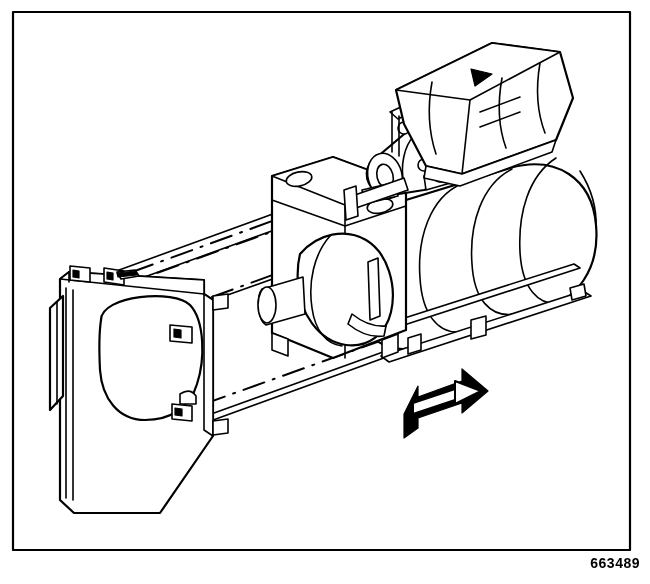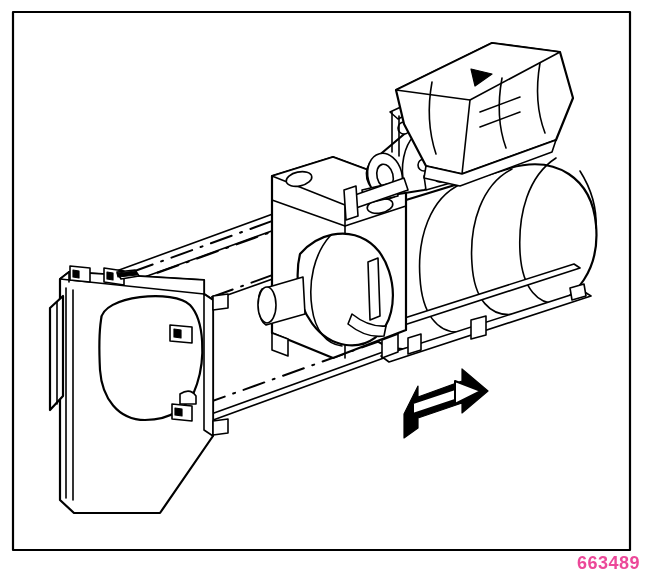--- a/index.html
+++ b/index.html
@@ -27,24 +27,24 @@
     top: 0;
     width: 650px;
     height: 584px;
     display: block;
   }
   .fig-number {
     position: absolute;
     right: 10px;
     top: 552px;
     font-family: "Liberation Sans", sans-serif;
-    font-size: 18px;
+    font-size: 14px;
     font-weight: bold;
     letter-spacing: 0.5px;
-    color: #ec4899;
+    color: #000000;
     line-height: 22px;
     white-space: nowrap;
   }
 </style>
 </head>
 <body>
 
 <div id="figure-root">
 
   <svg id="figure-svg" viewBox="0 0 650 584" xmlns="http://www.w3.org/2000/svg">

